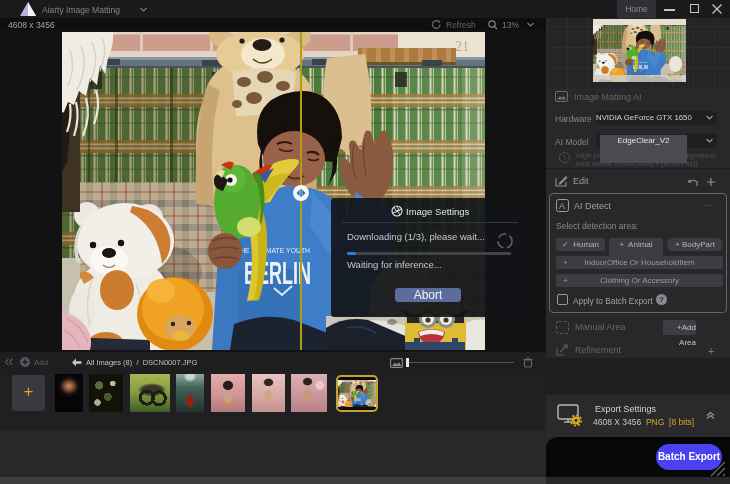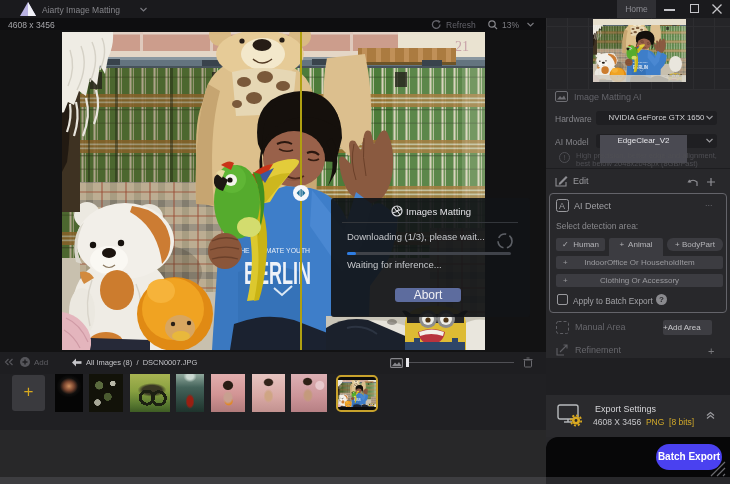--- a/index.html
+++ b/index.html
@@ -27,21 +27,21 @@
   <svg class="abs" style="left:60px;top:7px" width="12" height="12" viewBox="0 0 12 12">
         <circle cx="6" cy="6" r="5" fill="none" stroke="#dcdce0" stroke-width="1.2"></circle>
         <g stroke="#dcdce0" stroke-width="1">
           <line x1="6" y1="1.2" x2="8.5" y2="6"></line>
           <line x1="10.6" y1="4.5" x2="5" y2="5.8"></line>
           <line x1="9" y1="10" x2="6.2" y2="5.2"></line>
           <line x1="1.6" y1="7.8" x2="7" y2="6.4"></line>
           <line x1="3" y1="2.2" x2="5.8" y2="6.8"></line>
         </g>
       </svg>
-  <div class="t" style="left:75px;top:8px;font-size:9.5px;color:#e2e2e6">Images Matting</div>
+  <div class="t" style="left:75px;top:8px;font-size:9.5px;color:#e2e2e6">Image Settings</div>
   <div class="abs" style="left:11px;top:24px;width:176px;height:1px;background:#33363b"></div>
   <div class="t" style="left:16px;top:33px;font-size:9.5px;color:#c6c8cc">Downloading (1/3), please wait...</div>
   <div class="abs" style="left:16px;top:54px;width:164px;height:3px;background:#40434a;border-radius:2px">
         <div style="width:9px;height:3px;background:#2e7de4;border-radius:2px"></div>
       </div>
   <svg class="abs" style="left:165px;top:34px" width="18" height="18" viewBox="0 0 18 18">
         <circle cx="9" cy="9" r="7" fill="none" stroke="#5d6066" stroke-width="1.6" stroke-dasharray="9 3.5"></circle>
       </svg>
   <div class="t" style="left:16px;top:61px;font-size:9.5px;color:#c6c8cc">Waiting for inference...</div>
   <div class="abs" style="left:64px;top:90px;width:66px;height:14px;background:#5d6c9e;border-radius:3px;text-align:center;line-height:14px;font-size:12px;color:#f0f0f4">Abort</div>
@@ -135,21 +135,21 @@
 <div class="abs" style="left:593px;top:75px;width:93px;height:7px;background:rgba(210,206,194,0.85)"></div>
 <div class="abs" style="left:669px;top:56px;width:13px;height:16px;border-radius:50%;background:#e9e6dd"></div>
 
 <svg class="abs" style="left:555px;top:91px" width="13" height="11" viewBox="0 0 13 11">
       <rect x="0.5" y="0.5" width="12" height="10" rx="1.5" fill="none" stroke="#6e6e73" stroke-width="1"></rect>
       <path d="M2 8.5 L5 5 L7 7 L9 4.5 L11 8.5 Z" fill="#6e6e73"></path>
     </svg>
 <div class="t" style="left:574px;top:92px;font-size:9px;color:#64646a">Image Matting AI</div>
 
 <div class="t" style="left:555px;top:114px;font-size:8.5px;color:#85858a">Hardware</div>
-<div class="abs" style="left:596px;top:111px;width:121px;height:14px;background:#1f1f22;border-radius:3px;text-align:center;line-height:14px;font-size:7.8px;color:#d2d2d5;letter-spacing:0">NVIDIA GeForce GTX 1650</div>
+<div class="abs" style="left:596px;top:111px;width:121px;height:14px;background:#1f1f22;border-radius:3px;text-align:left;line-height:14px;font-size:7.8px;color:#d2d2d5;letter-spacing:0">NVIDIA GeForce GTX 1650</div>
 <svg class="abs" style="left:705px;top:115px" width="9" height="6">
       <path d="M1.5 1 L4.5 4 L7.5 1" stroke="#9a9a9e" stroke-width="1.2" fill="none"></path>
     </svg>
 
 <div class="t" style="left:555px;top:137px;font-size:8.5px;color:#85858a">AI Model</div>
 <div class="abs" style="left:596px;top:134px;width:121px;height:14px;background:#1f1f22;border-radius:3px"></div>
 <div class="abs" style="left:600px;top:135px;width:87px;height:28px;background:#4a4a52;text-align:center;line-height:12px;font-size:8px;color:#e4e4e8">EdgeClear_V2</div>
 <svg class="abs" style="left:705px;top:138px" width="9" height="6">
       <path d="M1.5 1 L4.5 4 L7.5 1" stroke="#9a9a9e" stroke-width="1.2" fill="none"></path>
     </svg>
@@ -187,21 +187,21 @@
 <div class="abs" style="left:556px;top:256px;width:167px;height:13px;background:#3c3c41;border-radius:2px;font-size:8px;color:#9a9a9e;text-align:center;line-height:13px"><span style="position:absolute;left:7px">+</span>IndoorOffice Or HouseholdItem</div>
 <div class="abs" style="left:556px;top:274px;width:167px;height:13px;background:#3c3c41;border-radius:2px;font-size:8px;color:#9a9a9e;text-align:center;line-height:13px"><span style="position:absolute;left:7px">+</span>Clothing Or Accessory</div>
 <div class="abs" style="left:557px;top:294px;width:11px;height:11px;border:1px solid #9a9a9e;border-radius:2px"></div>
 <div class="t" style="left:573px;top:296px;font-size:8.3px;color:#a2a2a6">Apply to Batch Export</div>
 <div class="abs" style="left:656px;top:294px;width:11px;height:11px;border-radius:50%;background:#8a8a8e;color:#28282b;font-size:8px;font-weight:bold;text-align:center;line-height:11px">?</div>
 
 <svg class="abs" style="left:556px;top:321px" width="13" height="13" viewBox="0 0 13 13">
       <rect x="0.5" y="0.5" width="12" height="12" rx="2" fill="none" stroke="#5f5f64" stroke-width="1" stroke-dasharray="3 2"></rect>
     </svg>
 <div class="t" style="left:575px;top:322px;font-size:9px;color:#66666b">Manual Area</div>
-<div class="abs" style="left:663px;top:320px;width:49px;height:15px;background:#3d3d42;border-radius:2px;font-size:8px;color:#c8c8cb;text-align:left;line-height:15px">+Add Area</div>
+<div class="abs" style="left:663px;top:320px;width:33px;height:15px;background:#3d3d42;border-radius:2px;font-size:8px;color:#c8c8cb;text-align:right;line-height:15px">+Add Area</div>
 
 <svg class="abs" style="left:556px;top:344px" width="12" height="12" viewBox="0 0 12 12">
       <path d="M1 4 L1 11 L8 11" fill="none" stroke="#5f5f64" stroke-width="1.1"></path>
       <path d="M4 8 L11 1 M7.5 1 L11 1 L11 4.5" fill="none" stroke="#5f5f64" stroke-width="1.1"></path>
     </svg>
 <div class="t" style="left:575px;top:345px;font-size:9px;color:#66666b">Refinement</div>
 <div class="t" style="left:708px;top:345px;font-size:11px;color:#7a7a7e">+</div>
 
 <div class="abs" style="left:546px;top:358px;width:184px;height:37px;background:#1f1f22"></div>
 <div class="abs" style="left:546px;top:395px;width:184px;height:42px;background:#2a2a2d"></div>

